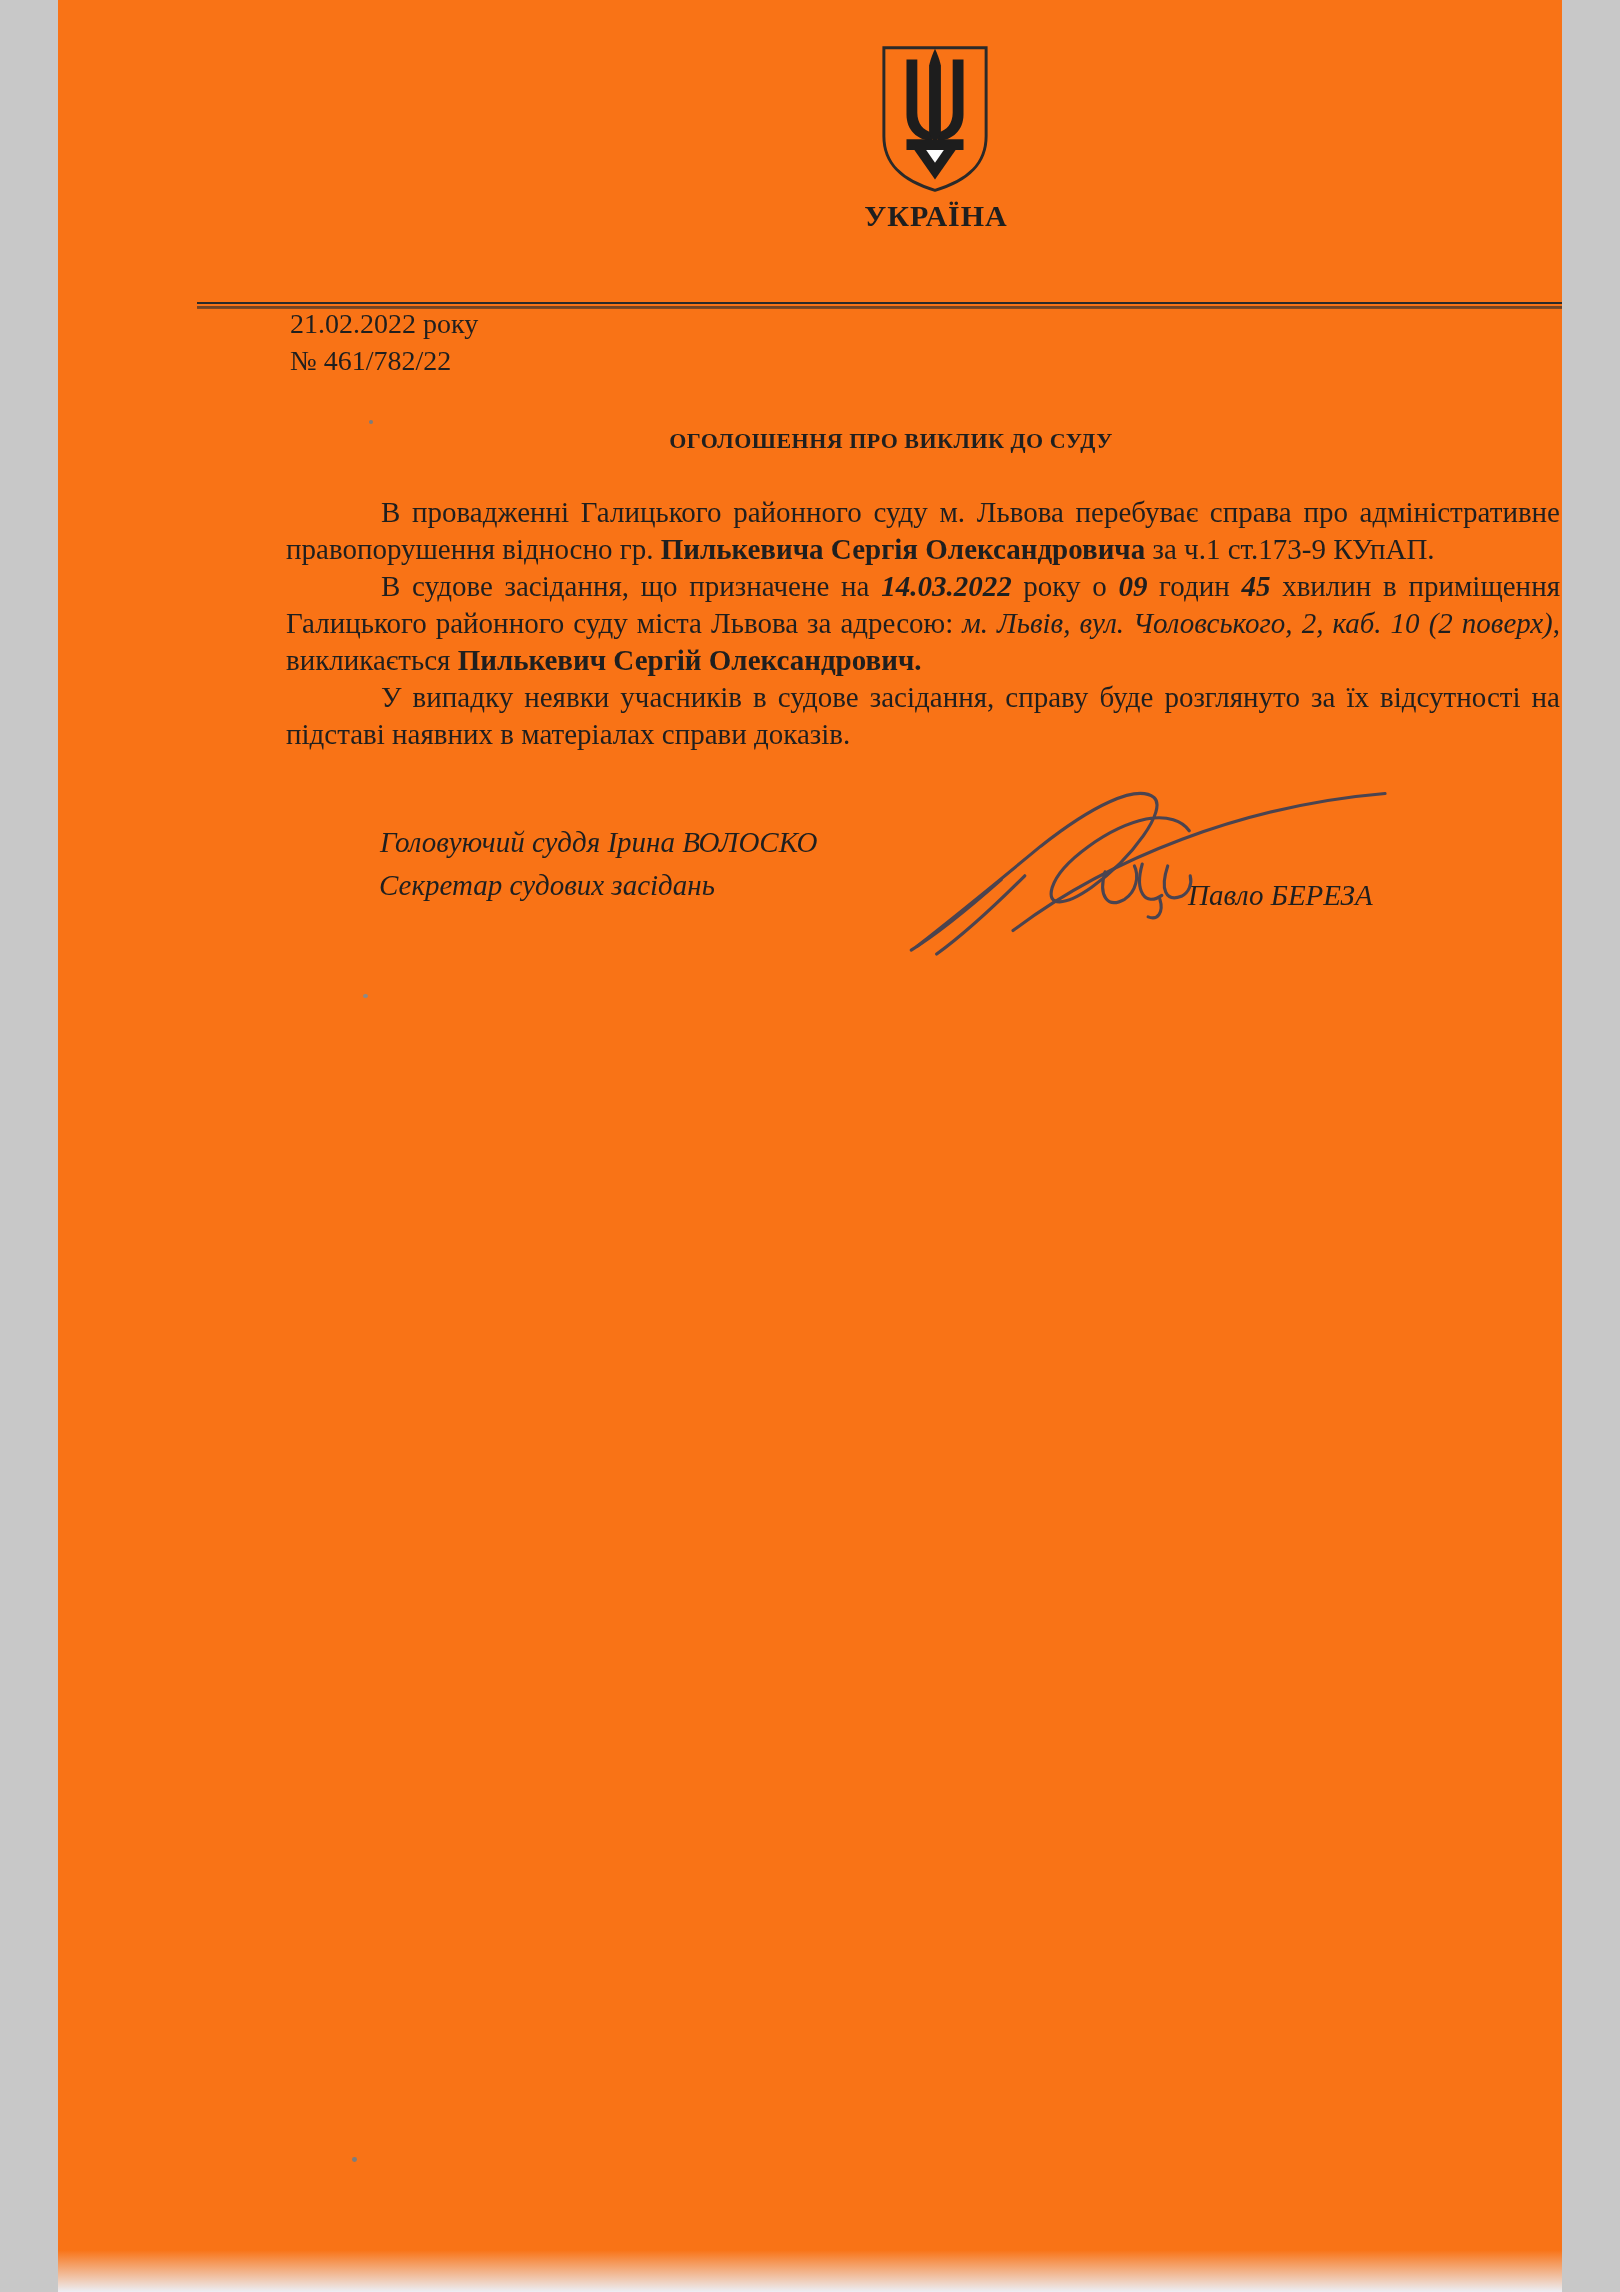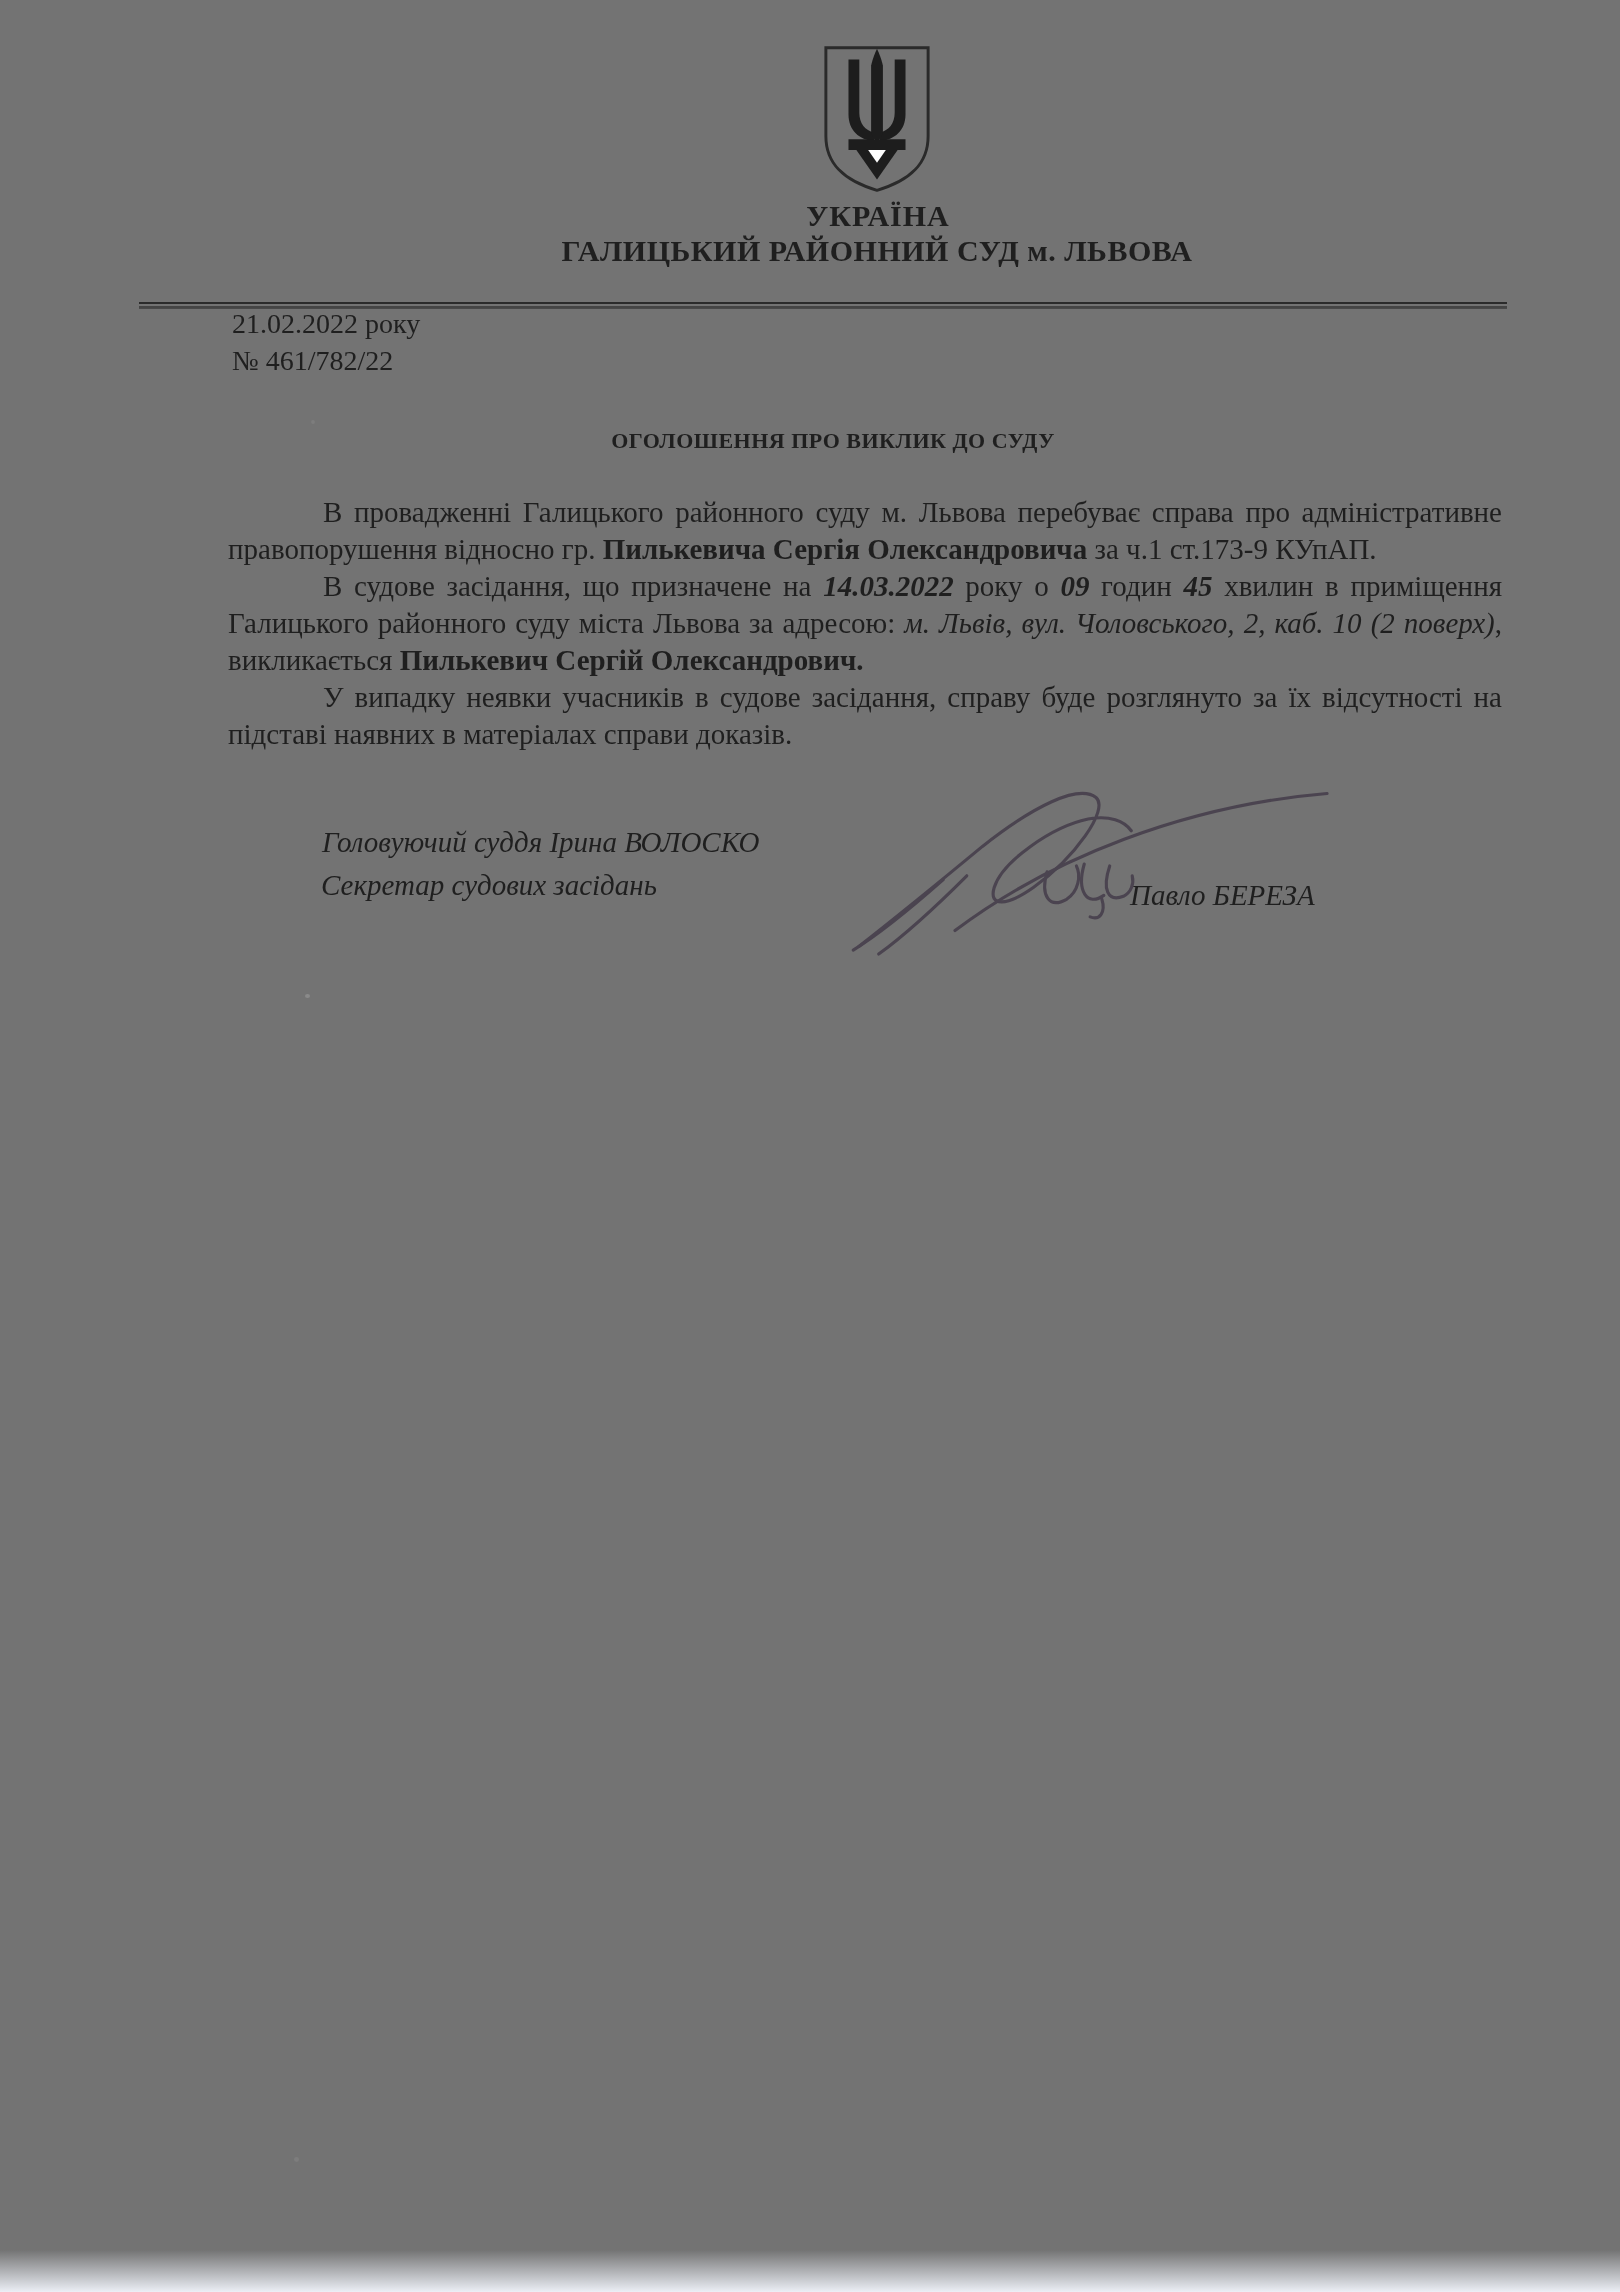--- a/index.html
+++ b/index.html
@@ -3,23 +3,23 @@
 <meta charset="utf-8">
 <style>
   :root{
     --text:#1f1f1f;
     --rule:#2b2b2b;
     --ink:#4b4450;
   }
   html,body{margin:0;padding:0;background:#c8c8c8;}
   .page{
     position:relative;
-    width:1620px;height:2293px;
+    width:1504px;height:2293px;
     margin:0 auto;
-    background:#737373;
+    background:#f97316;
     font-family:"Liberation Serif","DejaVu Serif",serif;
     color:var(--text);
     overflow:hidden;
   }
   
   .emblem{position:absolute;left:819px;top:41px;width:116px;height:159px;}
   .emblem .shield{fill:none;stroke:#2a2a2a;stroke-width:3px;}
   .emblem .tryzub{fill:#1d1d1d;stroke:none;}
   .emblem .notch{fill:#fdfdfd;stroke:none;}
   .country{
@@ -81,21 +81,20 @@
     <path class="shield" d="M7,6 H111 V96 C111,124 93,141 59,151 C25,141 7,124 7,96 Z"></path>
     <path class="tryzub" d="M30,18 H41 V72 C41,83 47,90 56,92 L56,101 C41,100 30,90 30,74 Z"></path>
     <path class="tryzub" d="M88,18 H77 V72 C77,83 71,90 62,92 L62,101 C77,100 88,90 88,74 Z"></path>
     <path class="tryzub" d="M53,24 C55,16 57,11 59,7 C61,11 63,16 65,24 V90 C65,95 63,99 59,101 C55,99 53,95 53,90 Z"></path>
     <path class="tryzub" d="M30,99 H88 V110 H30 Z"></path>
     <path class="tryzub" d="M38,110 L59,140 L80,110 Z"></path>
     <path class="notch" d="M50,110 L59,123 L68,110 Z"></path>
   </svg>
 
   <div class="country">УКРАЇНА</div>
-  <div class="court-name">ГАЛИЦЬКИЙ РАЙОННИЙ СУД м. ЛЬВОВА</div>
   <div class="header-rule"></div>
   <div class="date-line">21.02.2022 року</div>
   <div class="case-number">№ 461/782/22</div>
 
   <div class="doc-title">ОГОЛОШЕННЯ ПРО ВИКЛИК ДО СУДУ</div>
 
   <div class="body-text" id="body-paragraphs">
       <p><span>В провадженні Галицького районного суду м. Львова перебуває справа про адміністративне правопорушення відносно гр. </span><span class="b">Пилькевича Сергія Олександровича</span><span> за ч.1 ст.173-9 КУпАП.</span></p>
       <p><span>В судове засідання, що призначене на </span><span class="bi">14.03.2022</span><span> року о </span><span class="bi">09</span><span> годин </span><span class="bi">45</span><span> хвилин в приміщення Галицького районного суду міста Львова за адресою: </span><span class="i">м. Львів, вул. Чоловського, 2, каб. 10 (2 поверх)</span><span>, викликається </span><span class="b">Пилькевич Сергій Олександрович.</span></p>
       <p><span>У випадку неявки учасників в судове засідання, справу буде розглянуто за їх відсутності на підставі наявних в матеріалах справи доказів.</span></p>

